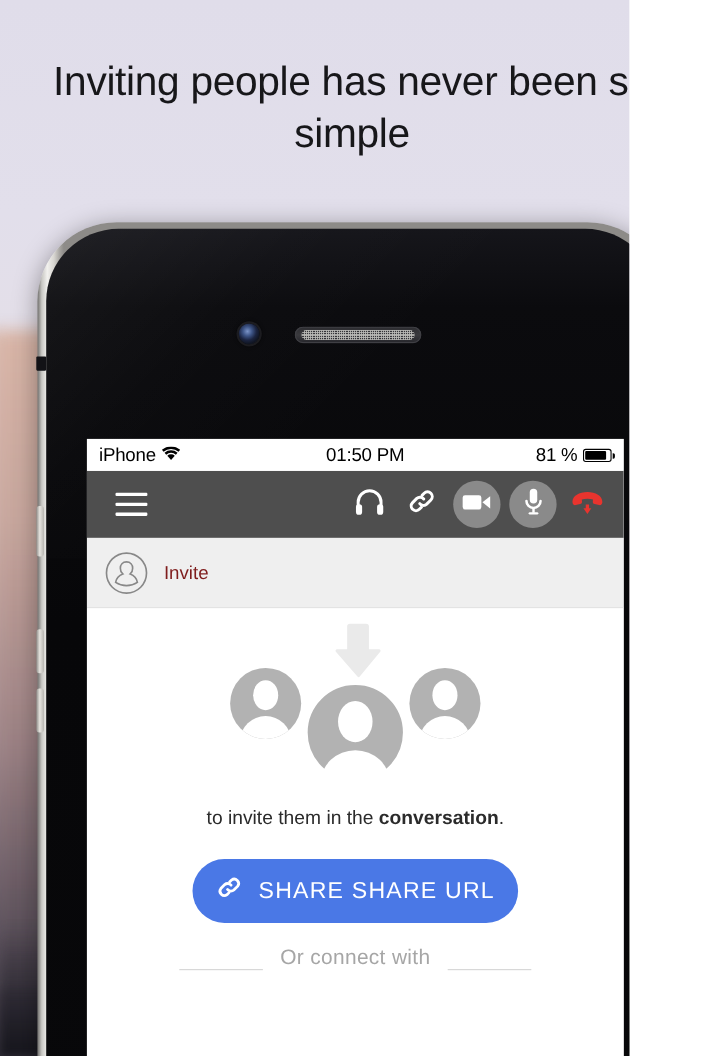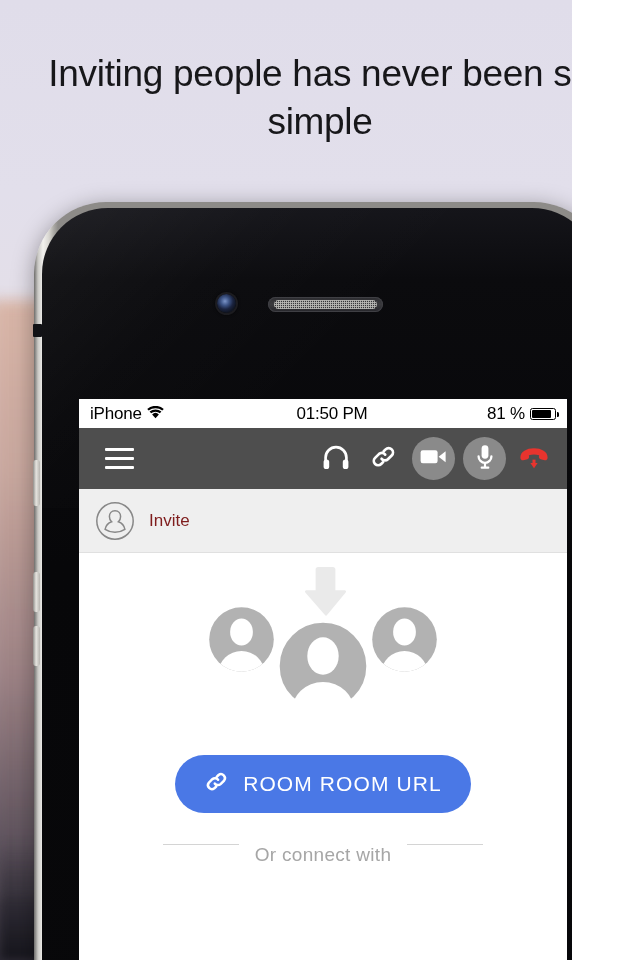--- a/index.html
+++ b/index.html
@@ -377,24 +377,24 @@
     gap: 13px;
     font-size: 21px;
     letter-spacing: 1.1px;
     cursor: pointer;
     border: none;
     font-family: "Liberation Sans", sans-serif;
     font-weight: 400;
   }
 
   .divider-row {
-    margin-top: 31px;
+    margin-top: 21px;
     width: 420px;
     display: flex;
-    align-items: flex-start;
+    align-items: flex-end;
     justify-content: center;
     gap: 16px;
   }
   .divider-line {
     width: 76px;
     height: 1px;
     background: #d4d4d4;
   }
   .divider-text {
     font-size: 19px;
@@ -582,32 +582,35 @@
               </defs>
             <circle cx="46" cy="46" r="44.5" fill="#b2b2b2" stroke="#fff" stroke-width="2.4"></circle>
             <g clip-path="url(#cc)">
               <ellipse cx="46" cy="36" rx="15.7" ry="18.7" fill="#fff"></ellipse>
               <ellipse cx="46" cy="92" rx="31.5" ry="30" fill="#fff"></ellipse>
             </g>
           </svg>
         </div>
 
         <div class="desc">
+          <div>
+            <span>to invite them in the </span><b>conversation</b><span>.</span>
+          </div>
         </div>
 
         <button class="share-btn">
           <span>
             <svg width="26" height="24" viewBox="0 0 26 24">
               <g stroke="#fff" stroke-width="2.5" fill="none" stroke-linecap="round">
                 <path d="M10.8 13.6 a4 4 0 0 0 5.8 0.5 l3.5 -3.5 a4 4 0 0 0 -5.6 -5.6 l-1.8 1.8"></path>
                 <path d="M14.1 9.7 a4 4 0 0 0 -5.8 -0.5 l-3.5 3.5 a4 4 0 0 0 5.6 5.6 l1.8 -1.8"></path>
               </g>
             </svg>
           </span>
-          <span>ROOM ROOM URL</span>
+          <span>SHARE SHARE URL</span>
         </button>
 
         <div class="divider-row">
           <span class="divider-line"></span>
           <span class="divider-text">Or connect with</span>
           <span class="divider-line"></span>
         </div>
 
       </div>
     </div>

